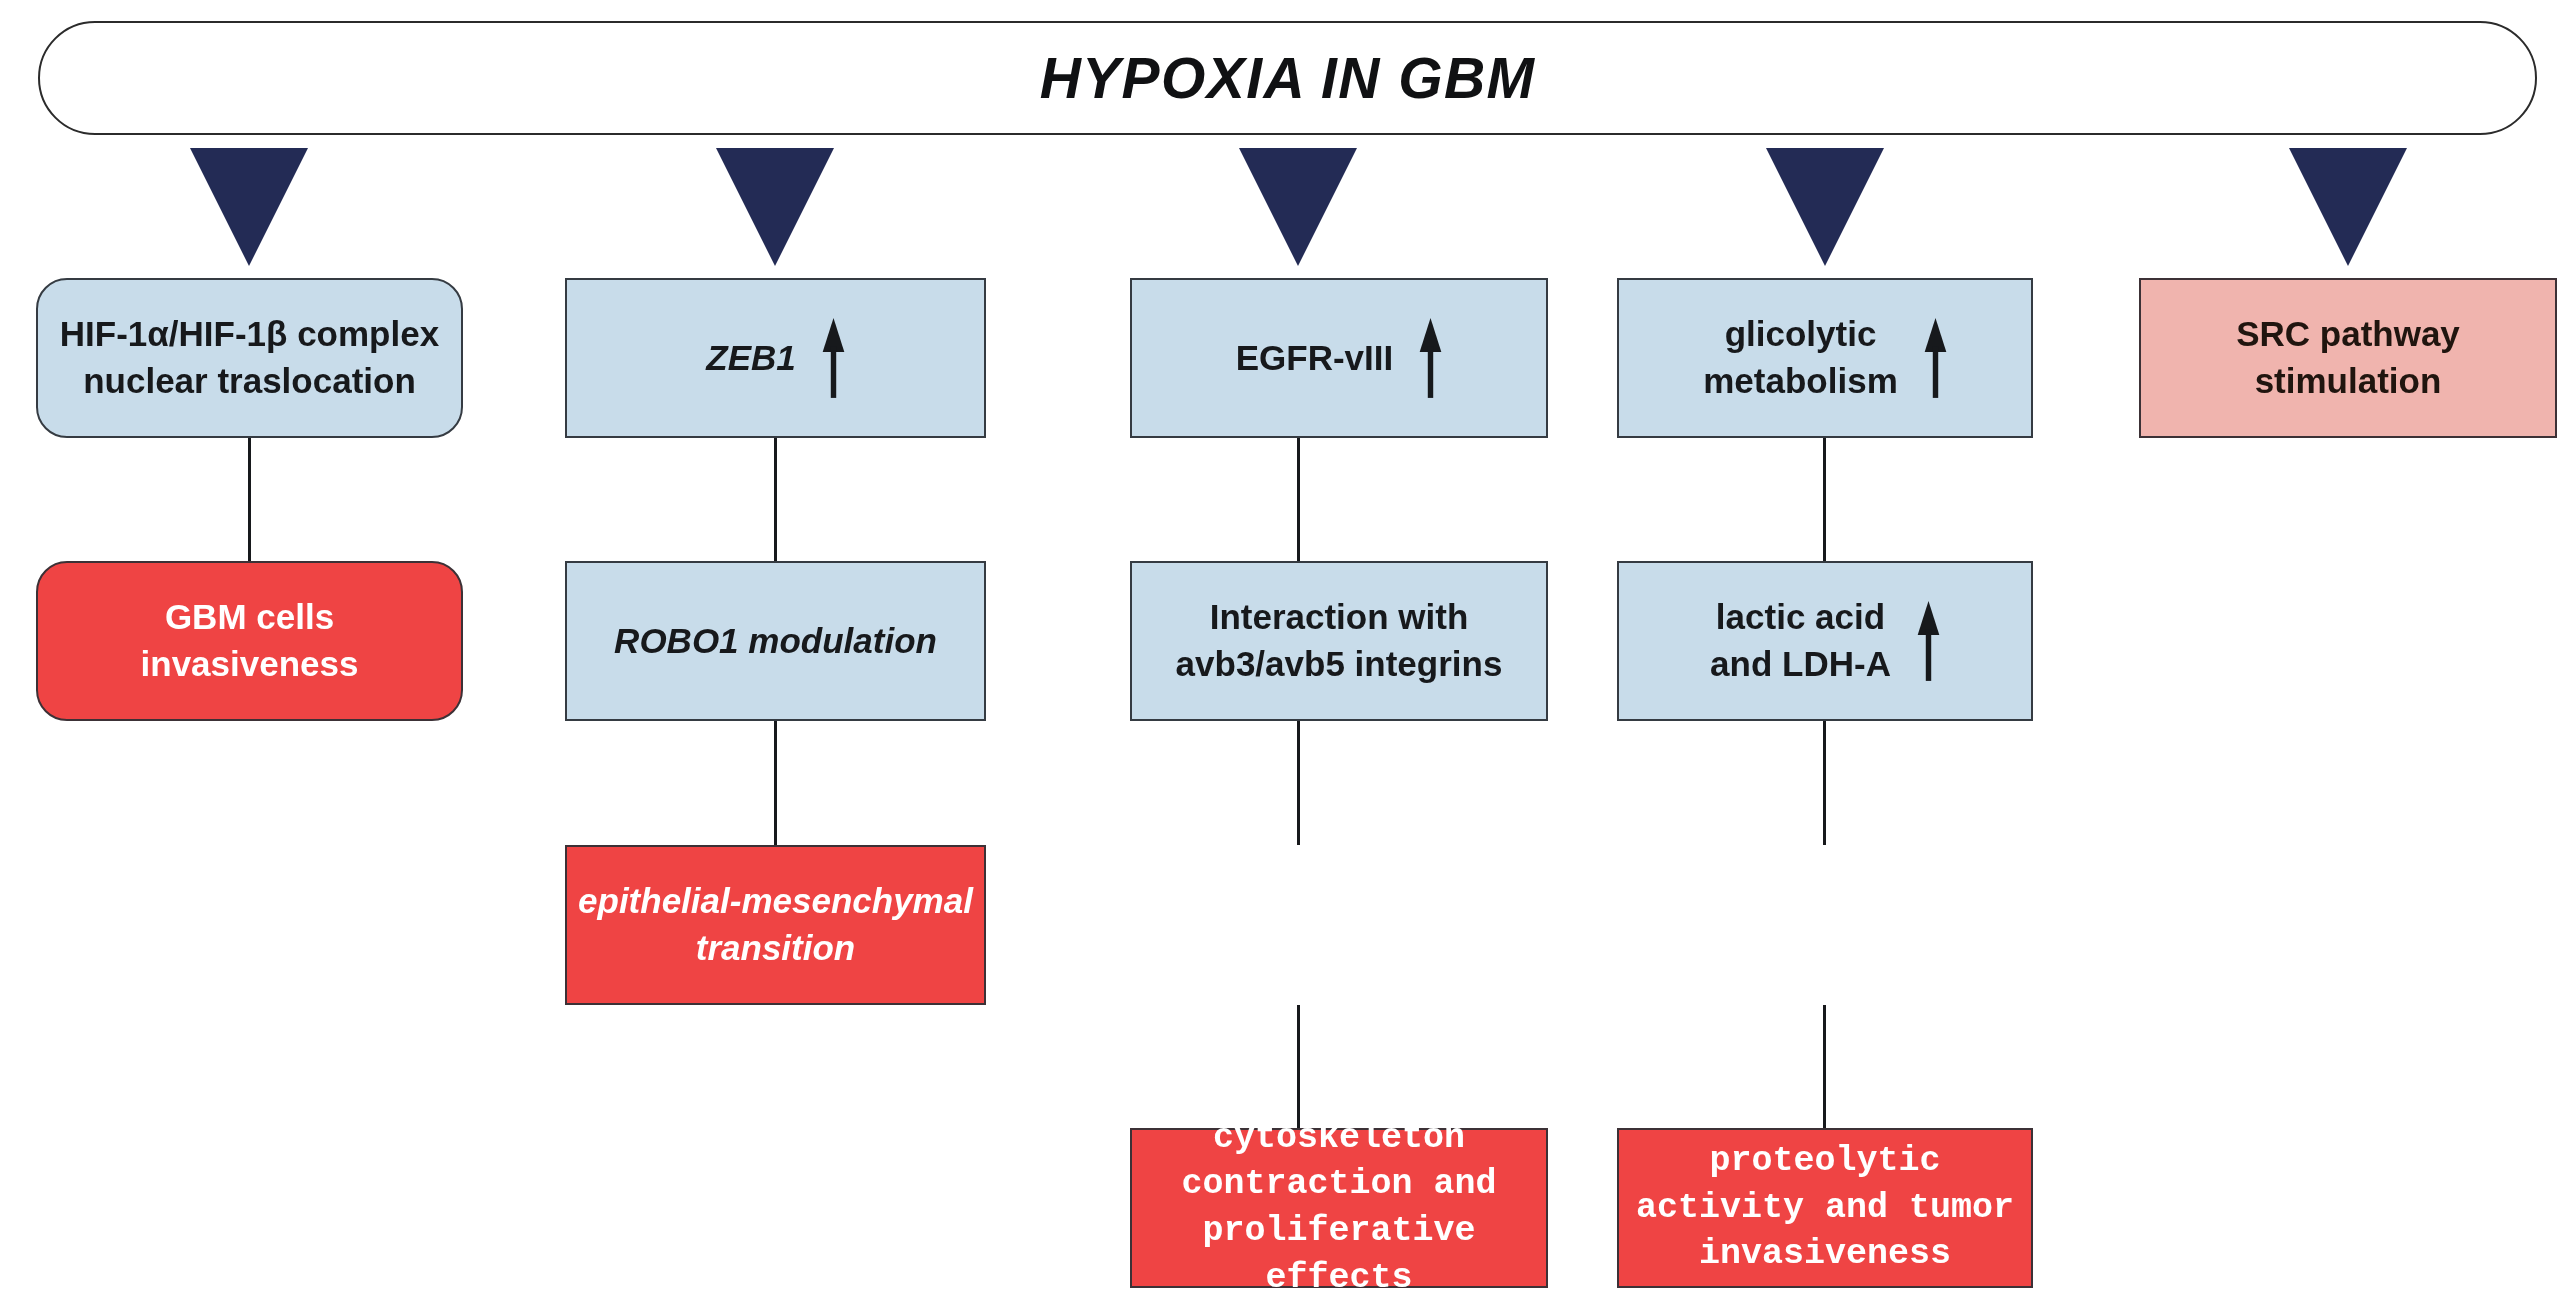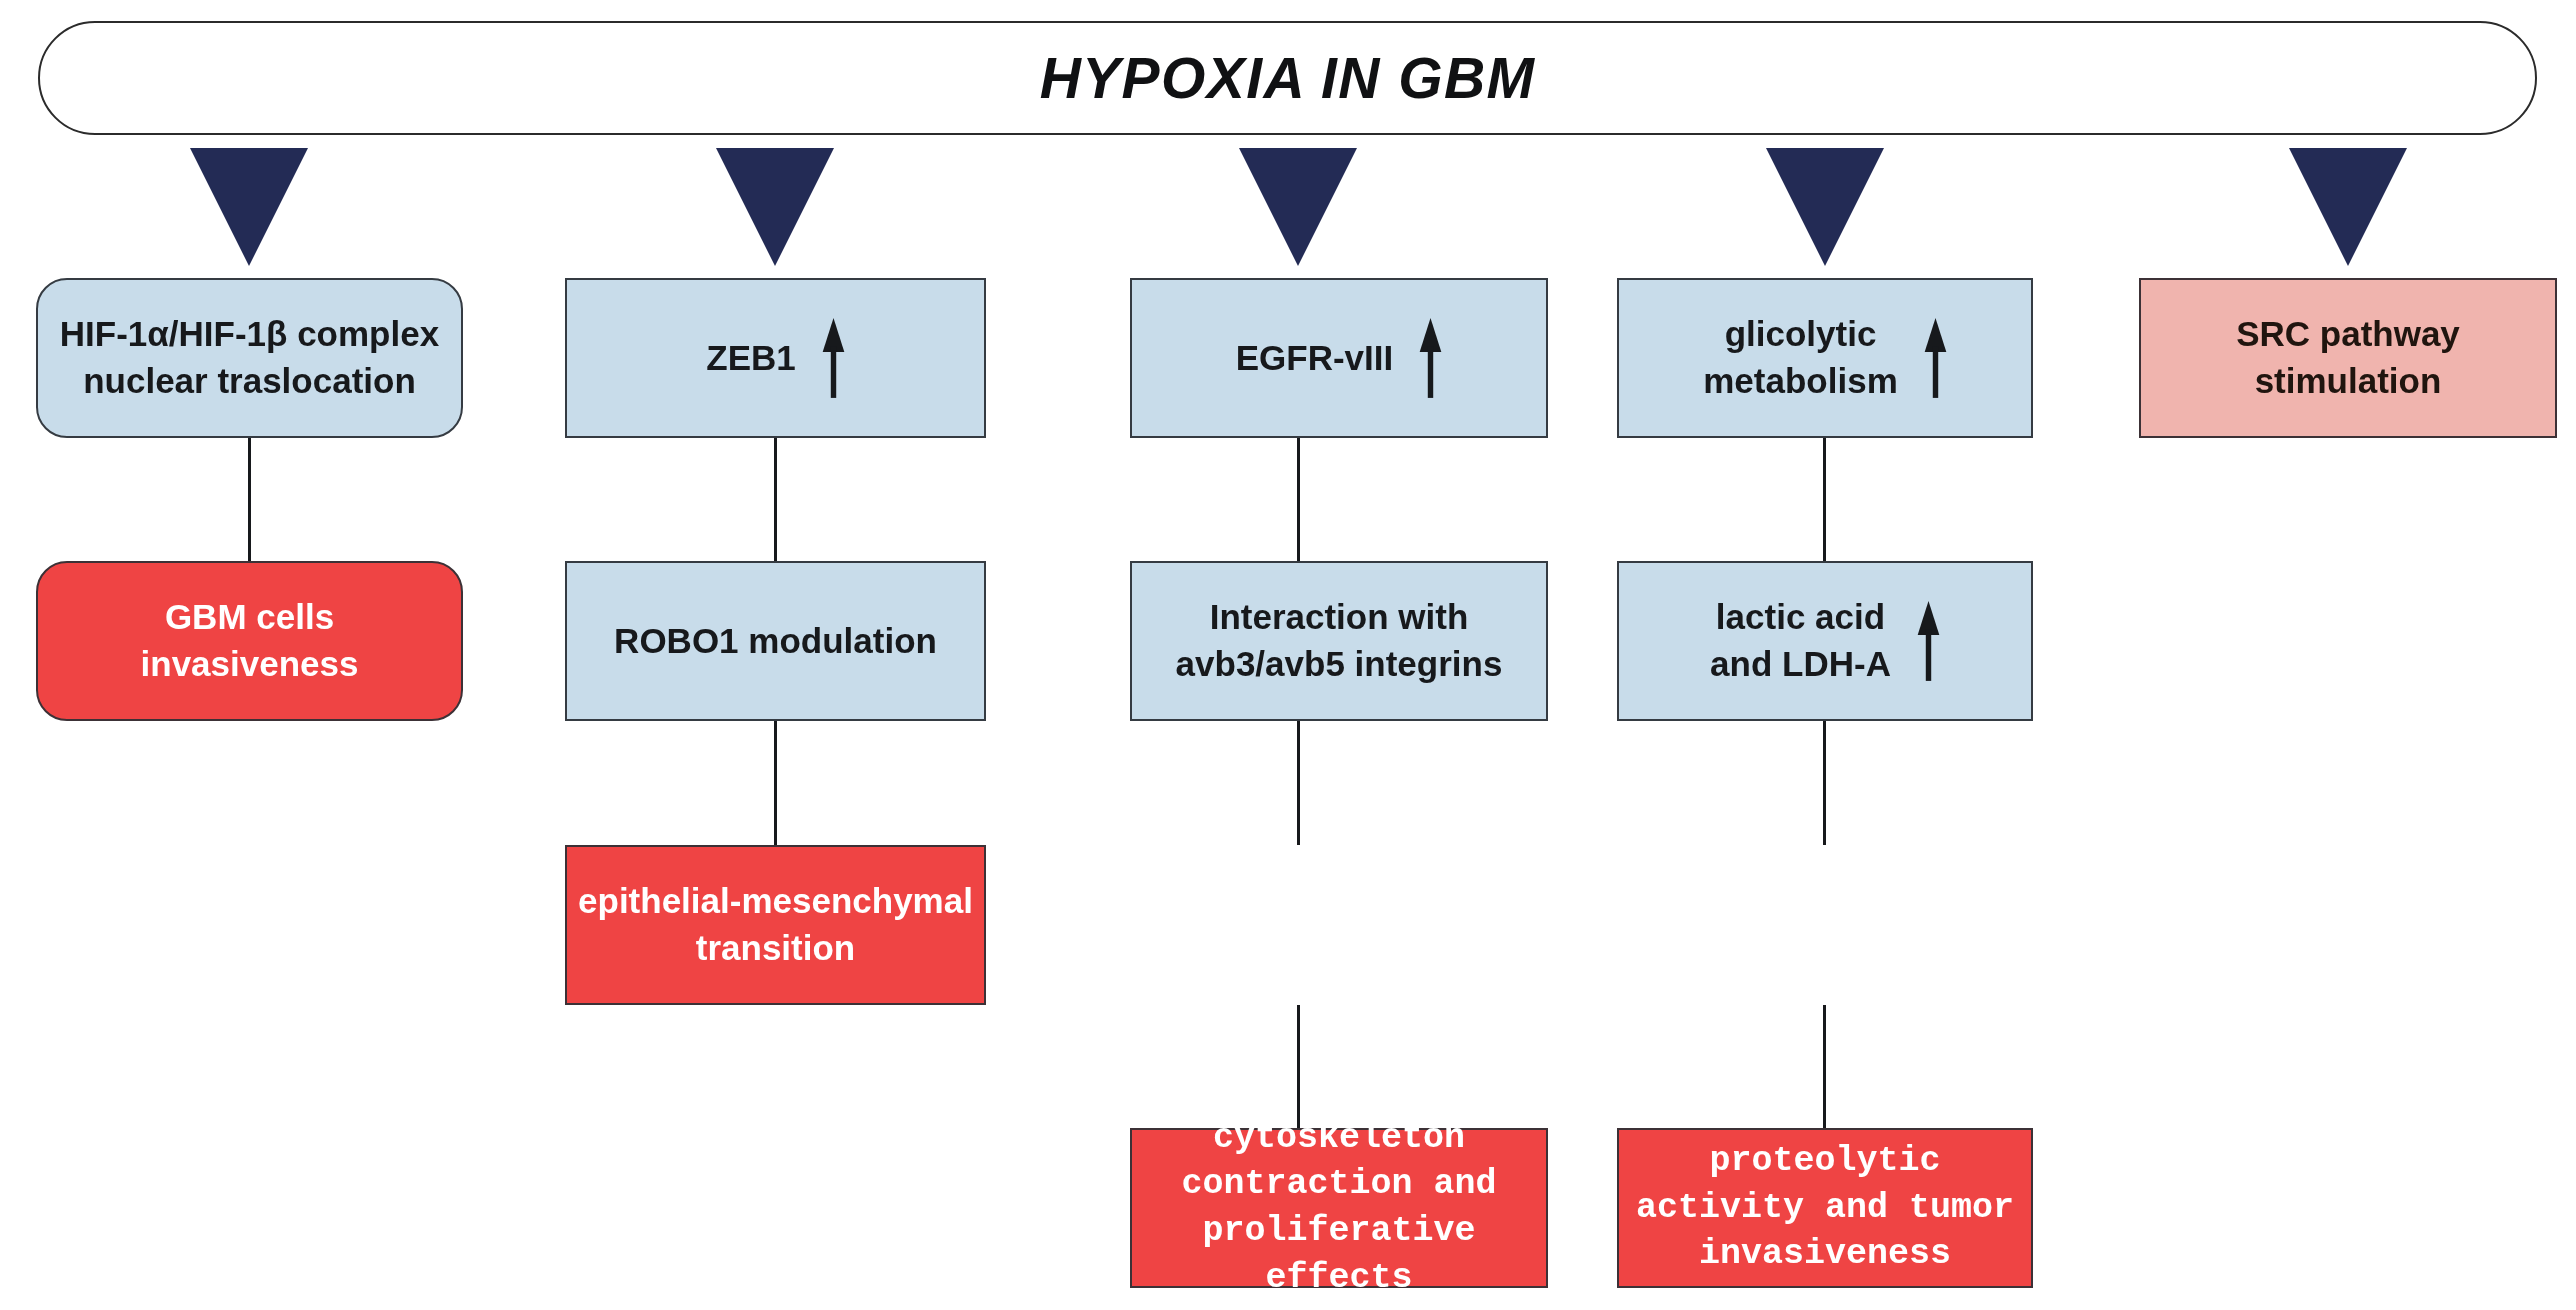--- a/index.html
+++ b/index.html
@@ -69,21 +69,21 @@
 
   .up-arrow{
     width:23px; height:82px;
     margin-left:26px;
     fill:#17191c;
     flex:none;
   }
 
   
   .col1{ left:36px;  width:427px;border-radius:31px; }
-  .col2{ left:565px; width:421px; }
+  .col2{ left:565px; width:421px;font-style:italic; }
   .col3{ left:1130px; width:418px; }
   .col4{ left:1617px; width:416px;align-items:center; }
   .col5{ left:2139px; width:418px; }
 
   
   .row1{ top:278px; }
   .row2{ top:561px; }
   .row3{ top:845px; }
   .row4{ top:1128px;font-family:Liberation Mono, monospace; }
 </style>

